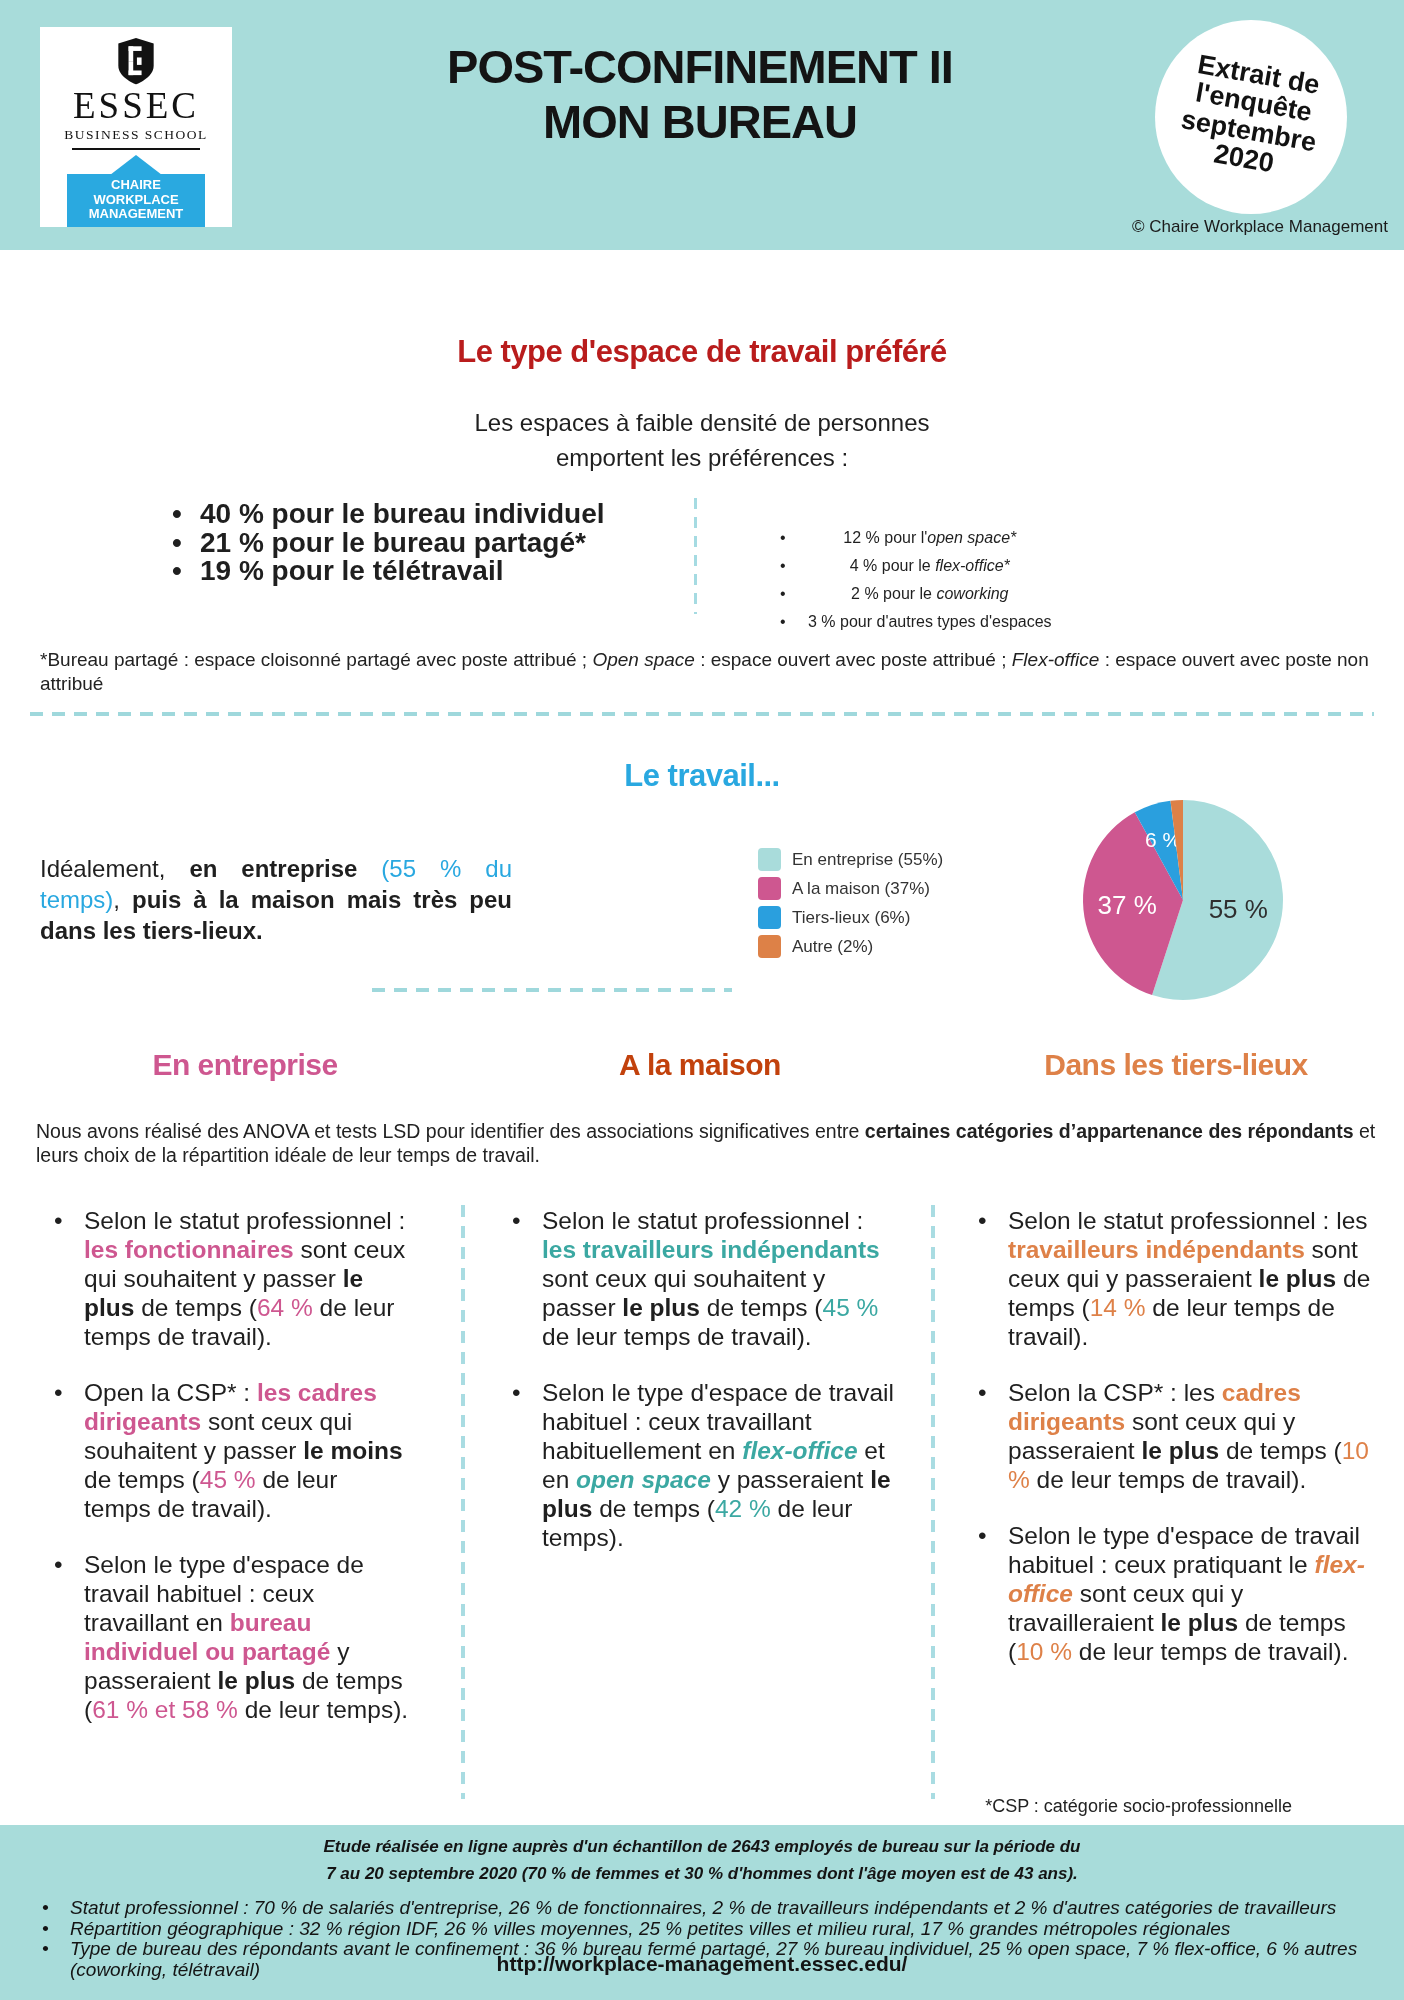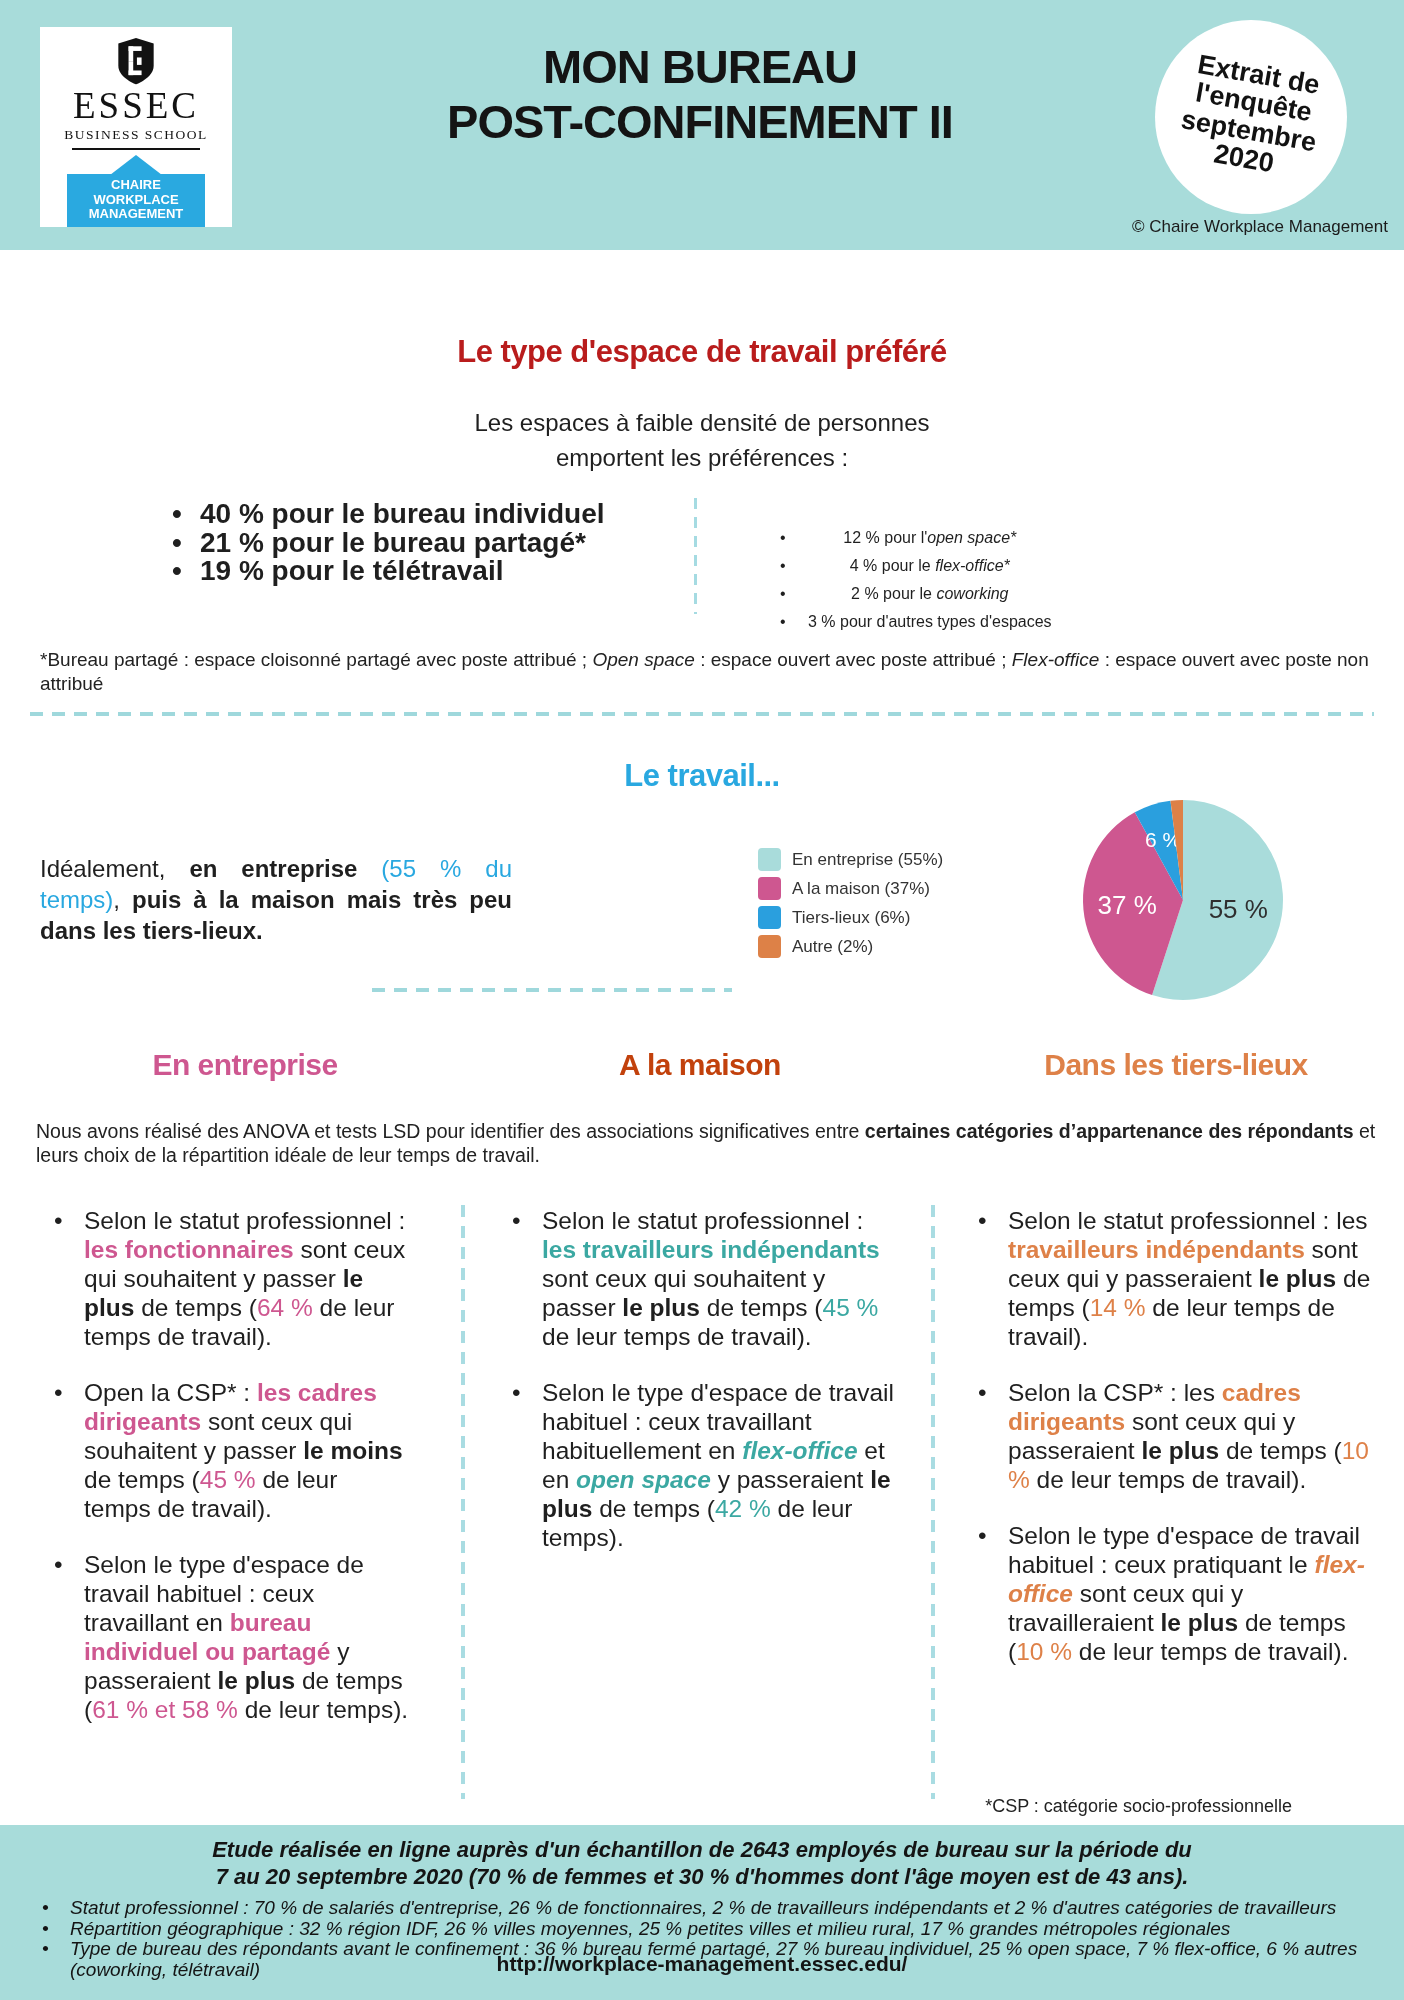--- a/index.html
+++ b/index.html
@@ -72,21 +72,21 @@
   .col-2{left:506px;width:388px;--accent:#3ba8a2;}
   .col-3{left:972px;width:412px;--accent:#de8148;}
   .vdash-col{position:absolute;top:1205px;height:594px;width:4px;
              background:repeating-linear-gradient(180deg,#a9dce2 0 12px,transparent 12px 21px);}
   .vd-1{left:461px;} .vd-2{left:931px;}
   .csp-note{position:absolute;right:112px;top:1796px;font-size:18px;color:#222;}
 
   
   .footer-band{top:1825px;height:175px;}
   .f-line{position:absolute;left:0;width:100%;text-align:center;font-style:italic;font-weight:700;
-          font-size:22px;color:#141414;}
+          font-size:17px;color:#141414;}
   .f-line1{top:1837px;} .f-line2{top:1864px;}
   .f-list{position:absolute;left:38px;top:1898px;width:1336px;font-style:italic;font-size:19px;
           line-height:20.5px;color:#141414;}
   .f-list li{padding-left:26px;margin-bottom:0;}
   .f-list li::before{left:2px;}
   .f-url{position:absolute;left:0;width:100%;text-align:center;top:1952px;font-weight:700;font-size:21px;}
   .f-url a{color:#141414;text-decoration:none;}
 
   
   .seg-b{font-weight:700;}
@@ -117,22 +117,22 @@
     <div class="logo-rule"></div>
     <div class="chaire-tri"></div>
     <div class="chaire-box">
       <div>CHAIRE</div>
       <div>WORKPLACE</div>
       <div>MANAGEMENT</div>
     </div>
   </div>
 
   <div class="title-block">
+    <div class="big-title">POST-CONFINEMENT II</div>
     <div class="big-title">MON BUREAU</div>
-    <div class="big-title">POST-CONFINEMENT II</div>
   </div>
 
   <div class="badge">
     <div class="badge-text">
       <div>Extrait de</div>
       <div>l'enquête</div>
       <div>septembre</div>
       <div>2020</div>
     </div>
   </div>

